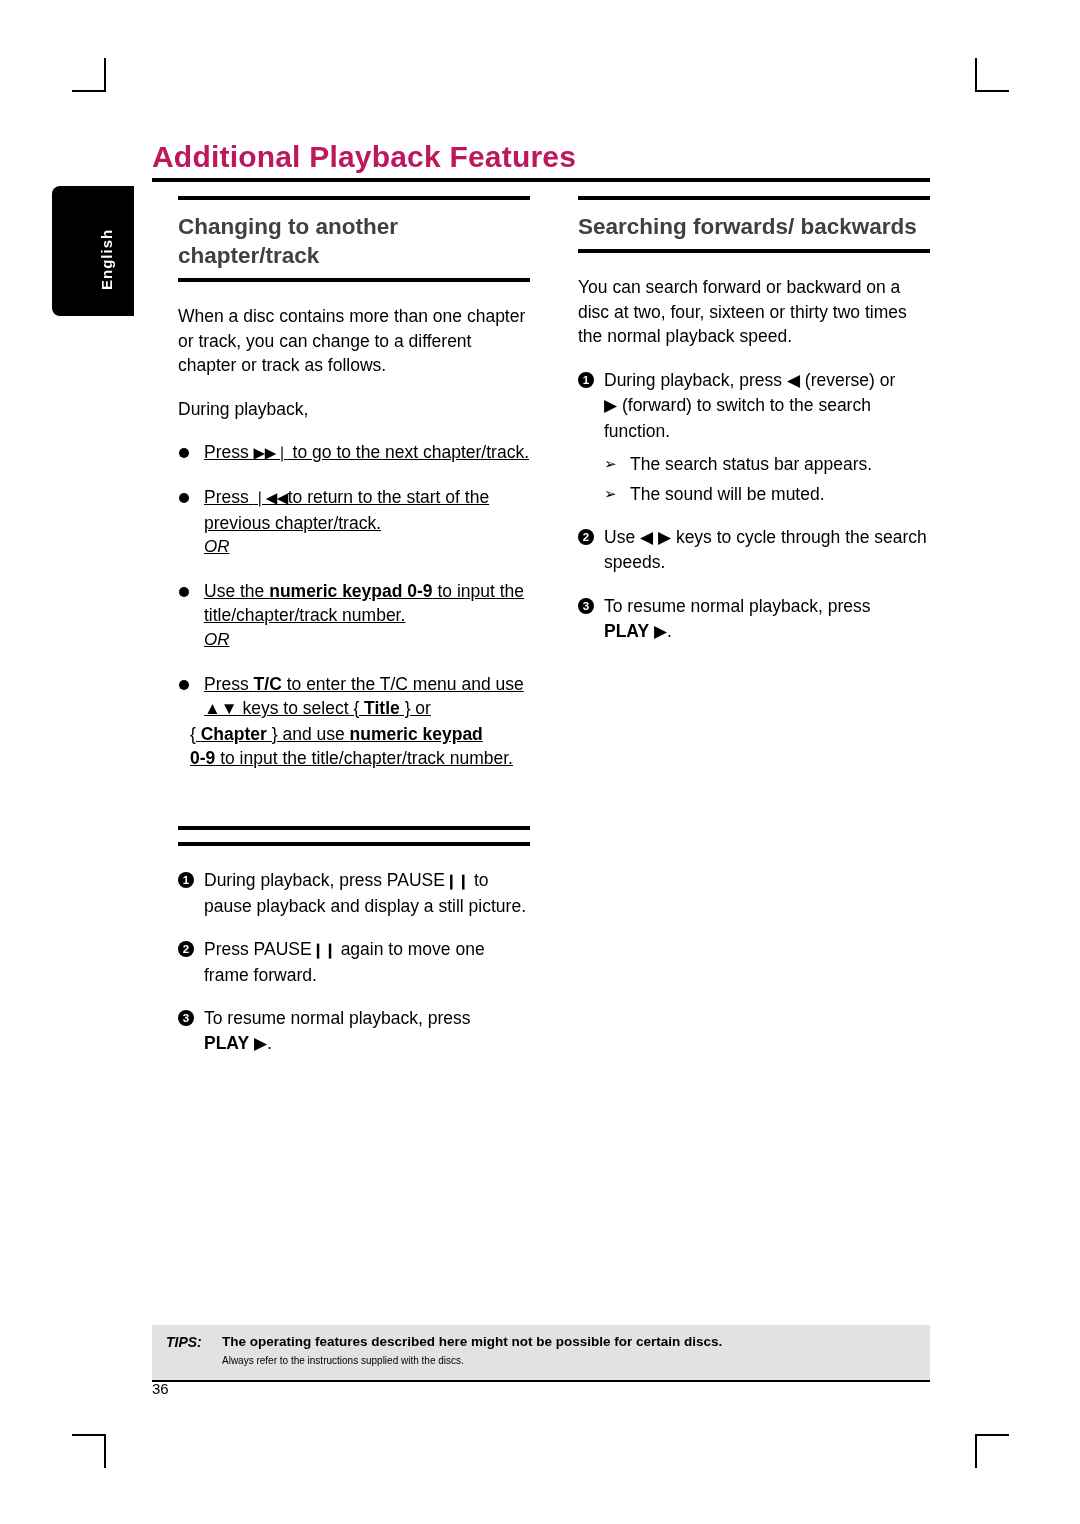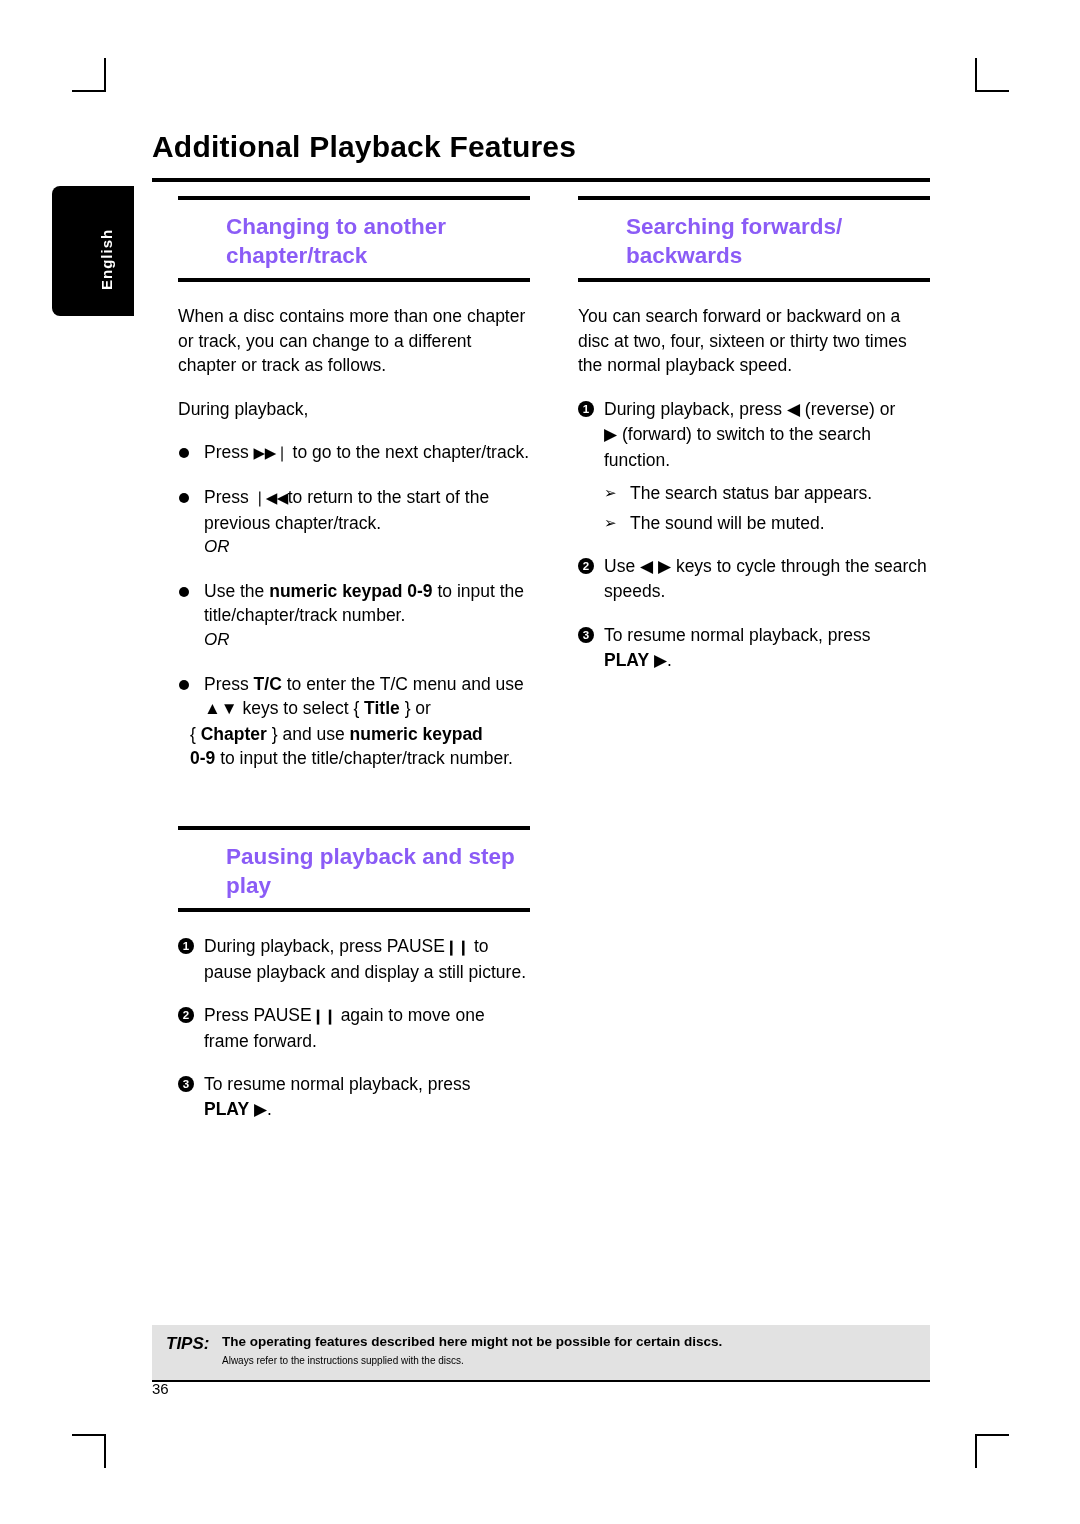--- a/index.html
+++ b/index.html
@@ -21,25 +21,25 @@
     position: absolute;
     background: transparent;
   }
   .crop .h { position: absolute; background: #000; height: 2px; }
   .crop .v { position: absolute; background: #000; width: 2px; }
 
   
   .page-title {
     position: absolute;
     left: 152px;
-    top: 130px;
+    top: 140px;
     font-size: 30px;
     font-weight: bold;
     letter-spacing: 0.2px;
-    color: #000000;
+    color: #be185d;
   }
   .title-rule {
     position: absolute;
     left: 152px;
     top: 178px;
     width: 778px;
     height: 4px;
     background: #000;
   }
 
@@ -84,33 +84,33 @@
   .sec-rule-bottom {
     height: 4px;
     background: #000;
     margin-top: 8px;
     margin-bottom: 22px;
   }
   .sec-head {
     font-size: 22.5px;
     font-weight: bold;
     line-height: 29px;
-    color: #8b5cf6;
-    margin-left: 48px;
+    color: #404040;
   }
 
   p.para {
     margin: 0 0 19px 0;
   }
 
   
   .bullet-row {
     position: relative;
     padding-left: 26px;
     margin-bottom: 19px;
+    text-decoration: underline;
   }
   .bullet-dot {
     position: absolute;
     left: 1px;
     top: 8px;
     width: 10px;
     height: 10px;
     border-radius: 50%;
     background: #000;
   }
@@ -159,21 +159,21 @@
     left: 152px;
     top: 1325px;
     width: 778px;
     height: 55px;
     background: #e2e2e2;
   }
   .tips-label {
     position: absolute;
     left: 14px;
     top: 9px;
-    font-size: 17px;
+    font-size: 14px;
     font-weight: bold;
     font-style: italic;
   }
   .tips-line1 {
     position: absolute;
     left: 70px;
     top: 9px;
     font-size: 13.5px;
     font-weight: bold;
   }
@@ -261,21 +261,20 @@
       <span>{ </span><b>Chapter</b><span> } and use </span><b>numeric keypad</b>
     </div>
     <div style="margin-left:-14px;">
       <b>0-9</b><span> to input the title/chapter/track number.</span>
     </div>
   </div>
 
   <div style="height:36px;"></div>
 
   <div class="sec-rule-top"></div>
-  <div class="sec-head">Pausing playback and step play</div>
   <div class="sec-rule-bottom"></div>
 
   <div class="num-row">
     <span class="num-badge">1</span>
     <span>During playback, press PAUSE</span><span class="glyph">❙❙</span><span> to pause playback and display a still picture.</span>
   </div>
 
   <div class="num-row">
     <span class="num-badge">2</span>
     <span>Press PAUSE</span><span class="glyph">❙❙</span><span> again to move one frame forward.</span>

